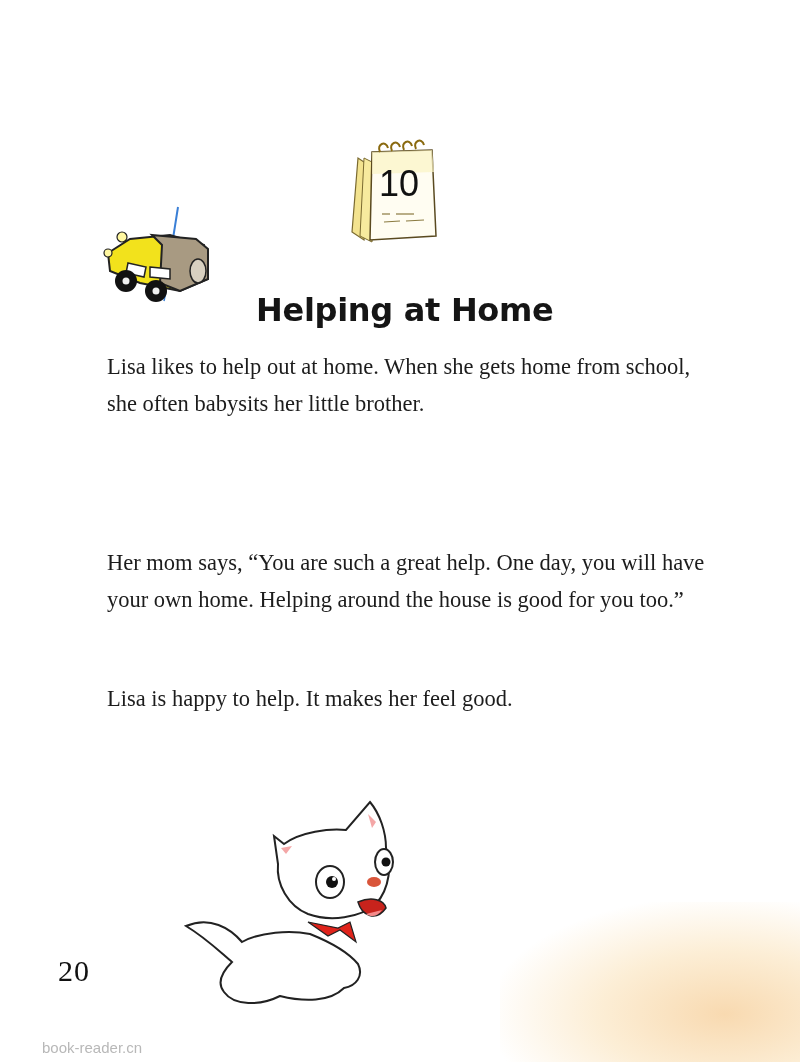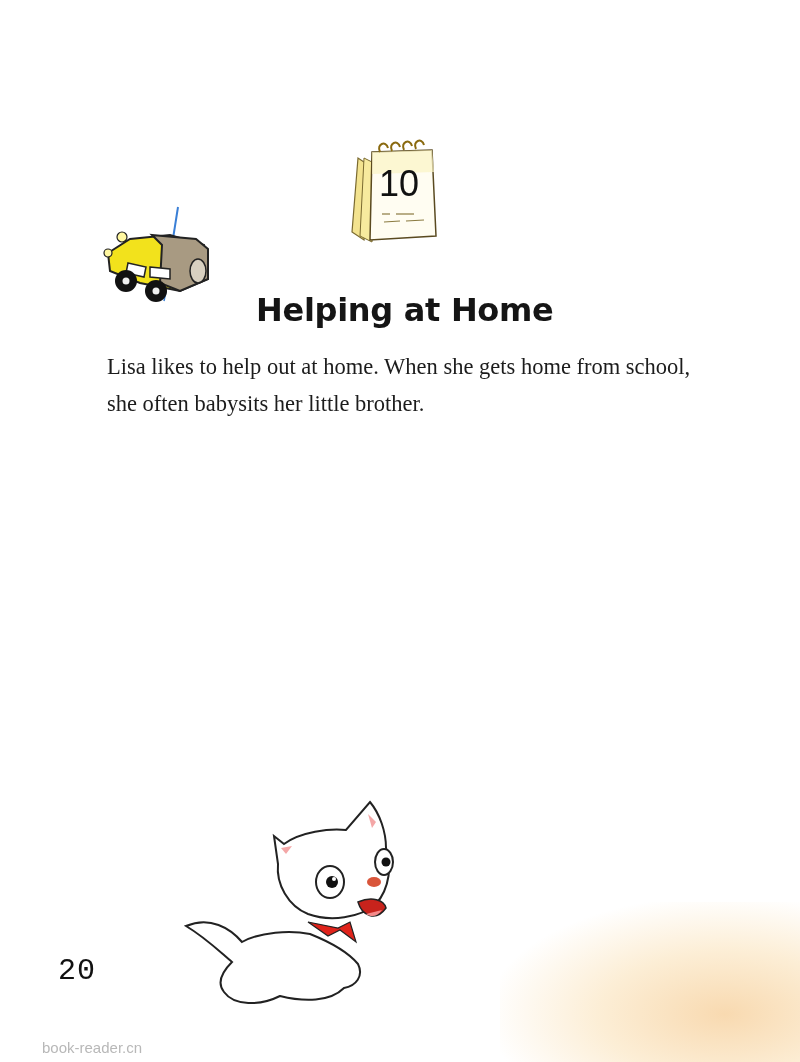--- a/index.html
+++ b/index.html
@@ -30,21 +30,21 @@
     font-family: Liberation Serif, serif; font-size: 22.5px; line-height: 37px;
     color: #1c1c1c; font-weight: 300;
   }
   .p1 { top: 340px; }
   .p2 { top: 476px; }
   .p3 { top: 536px; }
   .p4 { top: 672px; }
   .kitten { position: absolute; left: 180px; top: 792px; width: 220px; height: 220px; }
   .page-number {
     position: absolute; left: 58px; top: 954px;
-    font-family: Liberation Mono, monospace; font-size: 30px; color: #111; letter-spacing: 1px;
+    font-family: Liberation Serif, serif; font-size: 30px; color: #111; letter-spacing: 1px;
   }
   .watermark {
     position: absolute; left: 42px; top: 1039px;
     font-family: "Liberation Sans", sans-serif; font-size: 15px; color: #b8b8b8;
   }
 </style>
 </head>
 <body>
 
 <div class="page">
@@ -83,20 +83,22 @@
     <circle cx="26" cy="76" r="11" fill="#111"></circle>
       <circle cx="26" cy="76" r="3.5" fill="#eee"></circle>
     <circle cx="56" cy="86" r="11" fill="#111"></circle>
       <circle cx="56" cy="86" r="3.5" fill="#eee"></circle>
     <ellipse cx="98" cy="66" rx="8" ry="12" fill="#d8d0c0" stroke="#222" stroke-width="1.5"></ellipse>
   </svg>
 
   <h1 class="title">Helping at Home</h1>
 
   <p class="para p1">Lisa likes to help out at home. When she gets home from school, she often babysits her little brother.</p>
+  <p class="para p3">Her mom says, “You are such a great help. One day, you will have your own home. Helping around the house is good for you too.”</p>
+  <p class="para p4">Lisa is happy to help. It makes her feel good.</p>
 
   <svg class="kitten" viewBox="0 0 220 220">
     <g fill="#ffffff" stroke="#222" stroke-width="2" stroke-linecap="round">
       <path d="M6 134 C30 124 50 136 62 150 C80 140 110 138 130 142 C150 150 168 160 178 172 C184 184 176 194 164 196 C150 210 124 210 100 204 C80 214 54 214 44 200 C36 190 44 178 52 170 C40 160 26 146 6 134 Z"></path>
       <path d="M104 52 C120 40 150 36 166 38 L190 10 C200 22 206 40 206 56 C212 72 210 96 196 112 C180 126 150 130 128 122 C108 114 96 92 98 72 L94 44 Z"></path>
     </g>
     <path d="M101 56 L106 62 L112 54 Z" fill="#f4a7a7"></path>
     <path d="M188 22 L196 30 L192 36 Z" fill="#f4a7a7"></path>
     <ellipse cx="150" cy="90" rx="14" ry="16" fill="#fff" stroke="#222" stroke-width="2"></ellipse>
     <circle cx="152" cy="90" r="6" fill="#111"></circle>

